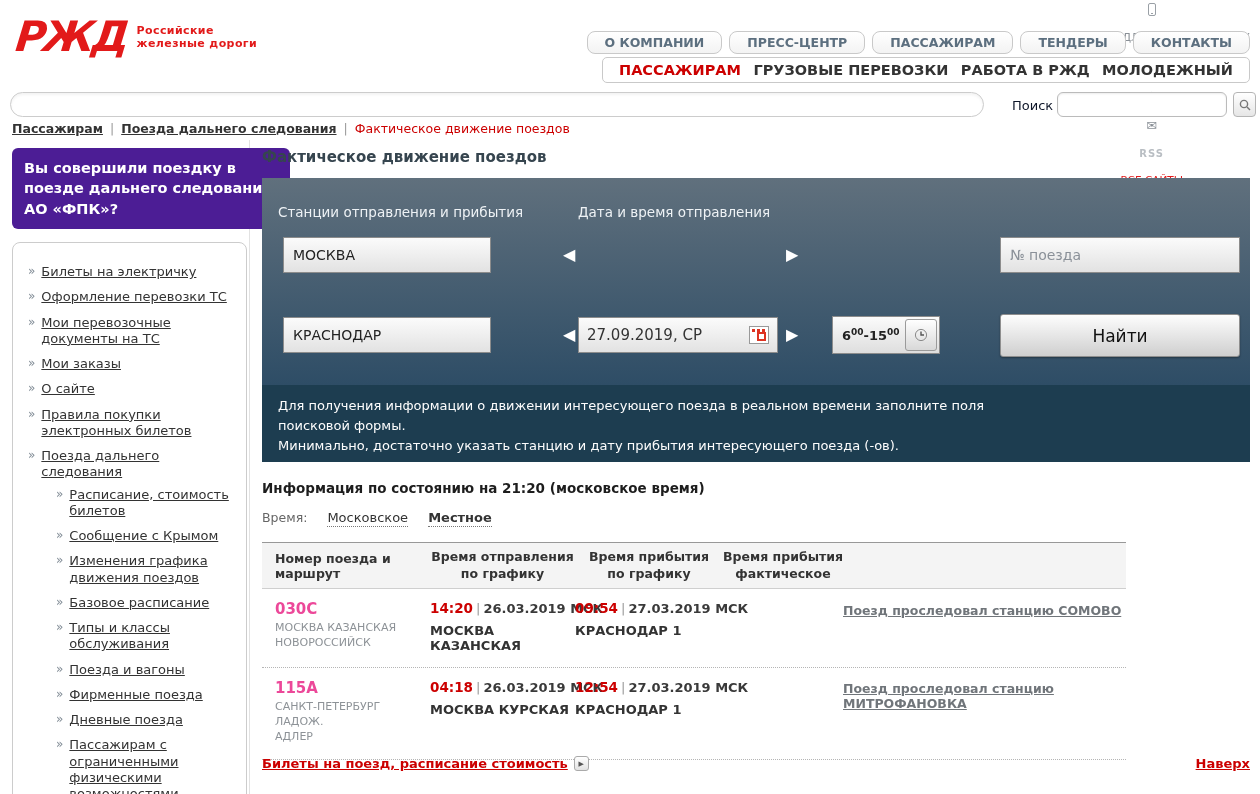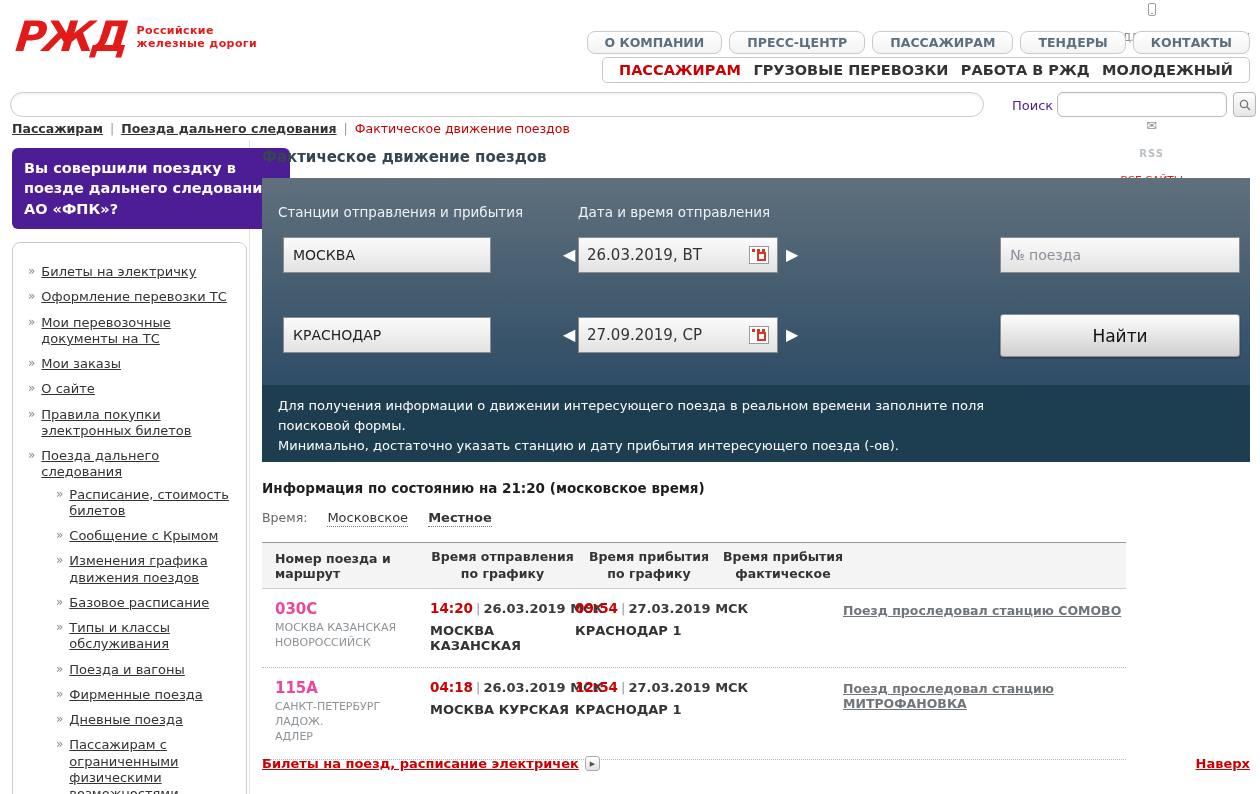--- a/index.html
+++ b/index.html
@@ -33,21 +33,21 @@
                  padding:3px 17px; font-size:12.5px; font-weight:bold; color:#5c6f7f; white-space:nowrap; }
   .nav-main { position:absolute; top:57px; right:10px; width:648px; border:1px solid #c9c9c9; border-radius:5px;
               background:#fff; display:flex; justify-content:space-between; align-items:center;
               padding:4px 16px; }
   .nav-main-item { font-size:14.5px; font-weight:bold; color:#333; white-space:nowrap; }
   .nav-main-item.active { color:#cc0000; }
 
   
   .ticker-bar { position:absolute; top:92px; left:10px; width:974px; height:25px; border:1px solid #ccc;
                 border-radius:13px; background:#fff; box-shadow:inset 0 2px 3px rgba(0,0,0,0.05); }
-  .search-label { position:absolute; top:98px; left:1012px; font-size:13px; color:#4c1d95; }
+  .search-label { position:absolute; top:98px; left:1012px; font-size:13px; color:#0f172a; }
   .search-input { position:absolute; top:92px; left:1057px; width:170px; height:25px; border:1px solid #bbb;
                   border-radius:6px; padding:0 8px; font-size:13px; font-family:inherit;
                   box-shadow:inset 0 1px 2px rgba(0,0,0,0.08); }
   .search-btn { position:absolute; top:92px; left:1233px; width:23px; height:25px; border:1px solid #b5b5b5;
                 border-radius:4px; background:linear-gradient(#fff,#e6e6e6); display:flex; align-items:center;
                 justify-content:center; cursor:pointer; }
 
   
   .breadcrumb { position:absolute; top:121px; left:12px; font-size:12.5px; display:flex; gap:7px; align-items:center; }
   .bc-link { color:#333; font-weight:bold; text-decoration:underline; }
@@ -291,35 +291,40 @@
   <div class="content">
     <div class="page-title">Фактическое движение поездов</div>
 
     <div class="panel">
       <div class="panel-form">
         <span class="form-label" style="left:16px;top:26px;">Станции отправления и прибытия</span>
         <span class="form-label" style="left:316px;top:26px;">Дата и время отправления</span>
 
         <input class="inp station-inp" style="top: 59px;" value="МОСКВА">
         <span class="arr" style="left:301px;top:69px;">◀</span>
-        <div class="date-field" style="top:59px;">
-          <span class="dtext">26.03.2019, ВТ</span>
-          <span class="cal-ic"></span>
-        </div>
         <span class="arr" style="left:524px;top:69px;">▶</span>
         <input class="inp station-inp" style="top: 139px;" value="КРАСНОДАР">
 
         <input class="inp trainno-inp" style="top: 59px;" placeholder="№ поезда">
         <span class="arr" style="left:301px;top:149px;">◀</span>
         <div class="date-field" style="top:139px;">
           <span class="dtext">27.09.2019, СР</span>
           <span class="cal-ic"></span>
         </div>
         <span class="arr" style="left:524px;top:149px;">▶</span>
 
+        <div class="time-btn" style="top:138px;">
+          <span class="time-text"><span>6</span><span class="sup">00</span><span>-</span><span>15</span><span class="sup">00</span></span>
+          <span class="clock-sq">
+            <svg width="14" height="14" viewBox="0 0 14 14">
+                <circle cx="7" cy="7" r="5.6" fill="none" stroke="#8a8a8a" stroke-width="1"></circle>
+                <path d="M7 3.5 V7 H10" fill="none" stroke="#555" stroke-width="1.4"></path>
+              </svg>
+          </span>
+        </div>
 
         <button class="find-btn">Найти</button>
       </div>
       <div class="panel-help">
         <div class="h1">Для получения информации о движении интересующего поезда в реальном времени заполните поля поисковой формы.</div>
         <div>Минимально, достаточно указать станцию и дату прибытия интересующего поезда (-ов).</div>
       </div>
     </div>
 
     <div class="status-line">Информация по состоянию на 21:20 (московское время)</div>
@@ -380,20 +385,20 @@
         </div>
         <div class="td c4"></div>
         <div class="td c5">
           <a class="stat-link">Поезд проследовал станцию МИТРОФАНОВКА</a>
         </div>
       </div>
     </div>
 
     <div class="foot">
       <div class="foot-left">
-        <a class="tickets-link">Билеты на поезд, расписание электричек</a>
+        <a class="tickets-link">Билеты на поезд, расписание стоимость</a>
         <span class="mini-btn">▶</span>
       </div>
       <a class="totop-link">Наверх</a>
     </div>
   </div>
 
 </div>
 
 </body></html>

